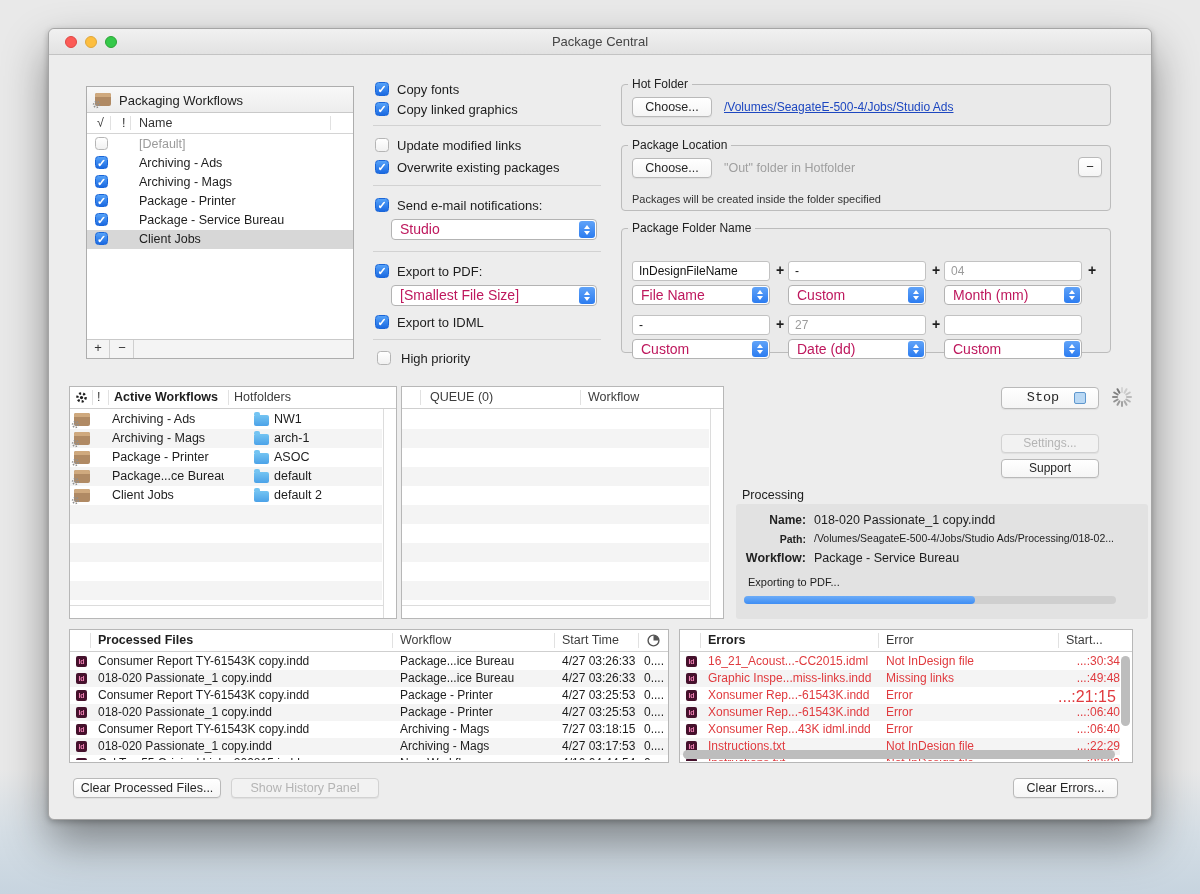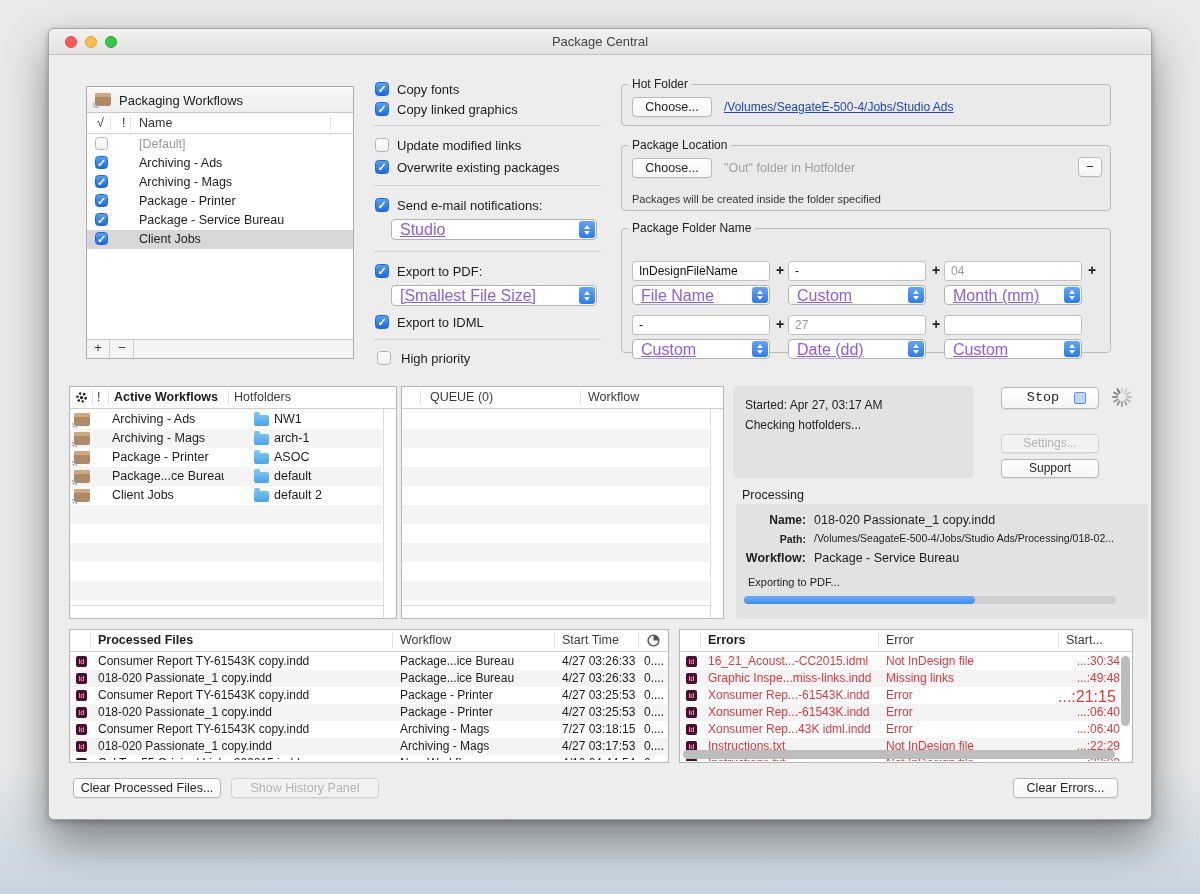--- a/index.html
+++ b/index.html
@@ -27,22 +27,22 @@
   
   .btn { position:absolute; background:linear-gradient(#ffffff,#f5f5f5); border:1px solid #b9b9b9;
     border-radius:4px; font-size:12.5px; color:#262626; text-align:center; box-shadow:0 1px 1px rgba(0,0,0,.06); }
   .btn.disabled { color:#b4b4b4; border-color:#d2d2d2; background:#f2f2f2; }
   .mac-checkbox { position:absolute; width:14px; height:14px; border-radius:3.5px;
     background:linear-gradient(#ffffff,#f1f1f1); border:1px solid #b5b5b5; }
   .mac-checkbox.checked { background:linear-gradient(#55a2f9,#1b6ae2); border-color:#1b66d8; }
   .mac-checkbox.checked::after { content:"✓"; position:absolute; left:0; right:0; top:-1px;
     color:#fff; font-size:11px; font-weight:bold; text-align:center; line-height:15px; }
   .popup { position:absolute; background:#fff; border:1px solid #b3b3b3; border-radius:4px; }
-  .popup .pop-label { position:absolute; left:8px; top:0; bottom:0; font-size:16px; line-height:19px; color:#8b5cf6;
-    right:20px; overflow:hidden; white-space:nowrap;text-decoration:underline; }
+  .popup .pop-label { position:absolute; left:8px; top:0; bottom:0; font-size:14px; line-height:19px; color:#be185d;
+    right:20px; overflow:hidden; white-space:nowrap; }
   .stepper { position:absolute; right:1px; top:1px; bottom:1px; width:16px; border-radius:3px;
     background:linear-gradient(#60a3f8,#2c7cf0); display:flex; flex-direction:column; align-items:center; justify-content:center; gap:2px; }
   .tri-up { width:0; height:0; border-left:3.5px solid transparent; border-right:3.5px solid transparent; border-bottom:4px solid #fff; }
   .tri-down { width:0; height:0; border-left:3.5px solid transparent; border-right:3.5px solid transparent; border-top:4px solid #fff; }
   .field { position:absolute; background:#fff; border:1px solid #c2c2c2; border-radius:3px;
     font-size:12px; line-height:18px; padding-left:6px; color:#111; overflow:hidden; white-space:nowrap; }
   .field.muted { color:#9b9b9b; }
   fieldset { position:absolute; border:1px solid #bcbcbc; border-radius:4px; background:#eaeaea; }
   legend { font-size:12px; color:#222; padding:0 4px; margin-left:6px; }
   .sep { position:absolute; top:3px; bottom:3px; width:1px; background:#e1e1e1; }
@@ -358,24 +358,20 @@
       <span class="h" style="left:28px;">QUEUE (0)</span>
       <span class="h" style="left:186px;">Workflow</span>
       <span class="sep" style="left:18px;"></span>
       <span class="sep" style="left:178px;"></span>
     </div>
     <div class="rows-area stripes19" style="left:0;top:23px;right:14px;bottom:14px;"></div>
     <div class="vstrip"></div>
     <div class="hstrip"></div>
   </div>
 
-  <div class="gray-box" style="left:684px;top:357px;width:240px;height:92px;">
-    <span style="position:absolute;left:12px;top:12px;font-size:12px;">Started: Apr 27, 03:17 AM</span>
-    <span style="position:absolute;left:12px;top:32px;font-size:12px;">Checking hotfolders...</span>
-  </div>
   <div class="btn" style="left:952px;top:358px;width:98px;height:22px;line-height:20px;font-size:13.5px;padding-right:14px;font-family:Liberation Mono, monospace;">
     <span>Stop</span>
     <span class="stop-square"></span>
   </div>
   <span style="position:absolute;left:1062px;top:357px;line-height:0;" id="spinner-slot"><svg width="22" height="22" viewBox="-11 -11 22 22">
         <rect x="-1" y="-10" width="2" height="6" rx="1" fill="#777" opacity="0.20" transform="rotate(0)"></rect>
         <rect x="-1" y="-10" width="2" height="6" rx="1" fill="#777" opacity="0.27" transform="rotate(30)"></rect>
         <rect x="-1" y="-10" width="2" height="6" rx="1" fill="#777" opacity="0.35" transform="rotate(60)"></rect>
         <rect x="-1" y="-10" width="2" height="6" rx="1" fill="#777" opacity="0.42" transform="rotate(90)"></rect>
         <rect x="-1" y="-10" width="2" height="6" rx="1" fill="#777" opacity="0.49" transform="rotate(120)"></rect>

